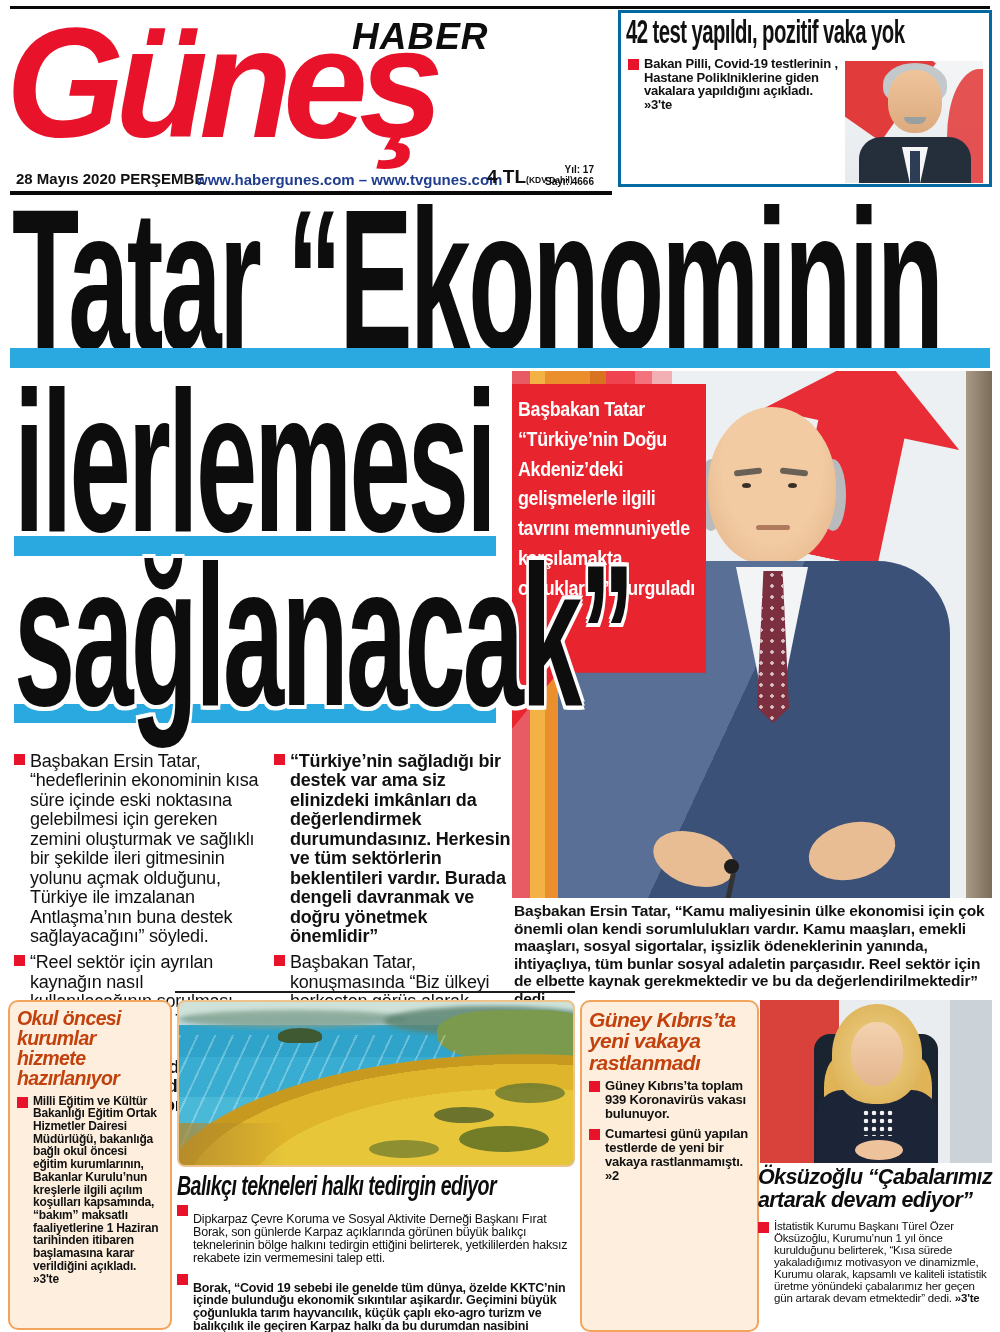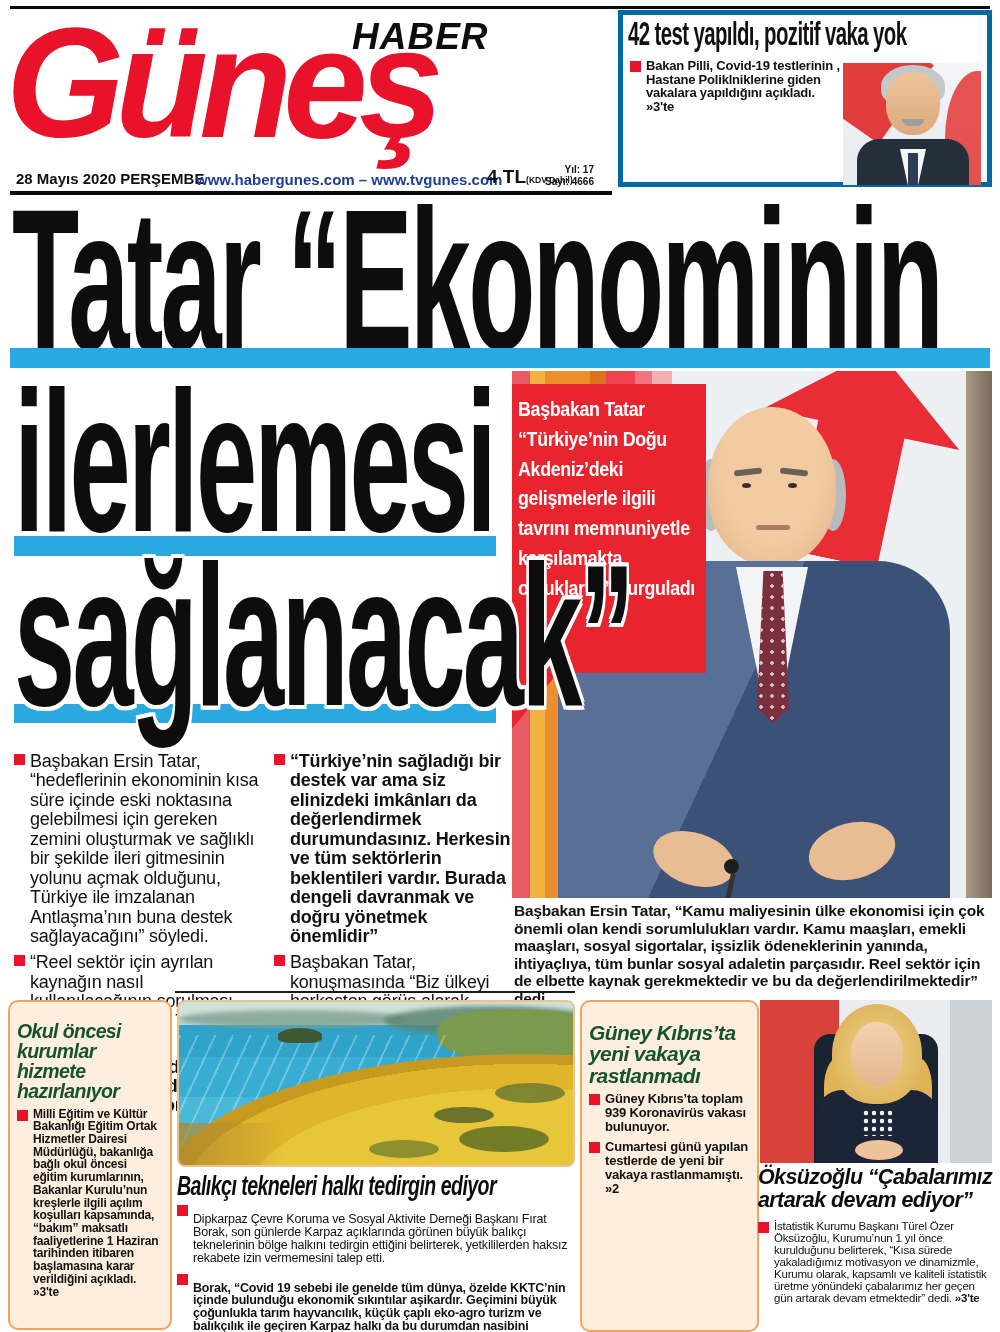--- a/index.html
+++ b/index.html
@@ -10,21 +10,21 @@
   .rule{background:#0a0a0a;}
   .logo-main{left:6px;top:6px;font-size:155px;line-height:1;font-style:italic;font-weight:bold;
              color:#e8132b;letter-spacing:-9px;transform:scaleX(.98);transform-origin:left top;}
   .logo-haber{left:352px;top:16px;font-size:37px;font-style:italic;font-weight:bold;color:#0d0d0d;letter-spacing:1px;}
   .m-date{left:16px;top:170px;font-size:15px;font-weight:bold;}
   .m-site{left:196px;top:171px;font-size:15px;font-weight:bold;color:#203d8f;}
   .m-price{left:487px;top:166px;font-size:19px;font-weight:bold;}
   .m-price small{font-size:8.5px;font-weight:bold;}
   .m-yr{left:532px;top:164px;width:62px;text-align:right;font-size:10px;font-weight:bold;line-height:1.15;}
   
-  .covid{left:618px;top:10px;width:374px;height:177px;border:5px solid #0369a1;background:#fff;box-sizing:border-box;}
+  .covid{left:618px;top:10px;width:374px;height:177px;border:3px solid #0369a1;background:#fff;box-sizing:border-box;}
   .covid h2{margin:1px 0 2px 5px;font-size:34px;line-height:1.05;font-weight:bold;white-space:nowrap;
             letter-spacing:-1px;transform:scaleX(.60);transform-origin:left top;}
   .covid-body{position:absolute;left:7px;top:44px;width:216px;}
   .pilli{position:absolute;right:6px;top:48px;width:138px;height:122px;overflow:hidden;
          background:linear-gradient(180deg,#f3f5f6,#e7ebee);}
   .pw1{position:absolute;left:-24px;top:-34px;width:96px;height:96px;background:#e23b3b;transform:rotate(35deg);}
   .pw2{position:absolute;right:-36px;top:8px;width:72px;height:150px;background:#e23b3b;border-radius:45%;opacity:.88;}
   .ph-hair{position:absolute;left:38px;top:2px;width:64px;height:42px;background:#c3c8ca;border-radius:50% 50% 40% 40%;}
   .ph-face{position:absolute;left:43px;top:9px;width:54px;height:63px;background:linear-gradient(#efc49b,#dcaa7e);border-radius:46%;}
   .ph-mus{position:absolute;left:59px;top:56px;width:22px;height:7px;background:#9aa0a2;border-radius:0 0 8px 8px;}
@@ -77,21 +77,21 @@
           clip-path:polygon(0 0,100% 0,100% 82%,26% 82%,0 100%);box-sizing:border-box;padding:10px 12px 0 12px;}
   .ribbon p{margin:0;width:210px;color:#fff;font-weight:bold;font-size:21px;line-height:1.42;
             letter-spacing:-0.4px;transform:scaleX(.85);transform-origin:left top;}
   .photo-cap{left:514px;top:902px;width:479px;font-size:15.5px;font-weight:bold;line-height:1.13;letter-spacing:-0.2px;}
   
   .col1{left:14px;top:752px;width:250px;}
   .col2{left:274px;top:752px;width:238px;}
   
   .secrule{left:175px;top:991px;width:400px;height:2px;background:#1a1a1a;}
   .box{background:#fdeedd;border:2px solid #f3a45c;border-radius:10px;box-sizing:border-box;padding:7px 7px;}
-  .box h3{margin:13px 0 6px 0;font-style:italic;font-weight:bold;letter-spacing:-0.6px;color:#14532d;}
+  .box h3{margin:0 0 6px 0;font-style:italic;font-weight:bold;letter-spacing:-0.6px;color:#c2410c;}
   .box .pt{font-weight:bold;}
   .box1{left:8px;top:1000px;width:164px;height:330px;}
   .box1 h3{font-size:19.5px;line-height:1.02;}
   .box1 .pt{font-size:12px;line-height:1.06;}
   .box2{left:580px;top:1000px;width:179px;height:332px;}
   .box2 h3{font-size:21px;line-height:1.02;}
   .box2 .pt{font-size:13px;line-height:1.07;}
   .box2 .para{margin-bottom:6px;}
   
   .beach{left:177px;top:1000px;width:398px;height:167px;overflow:hidden;border:2px solid #eec289;border-radius:8px;

